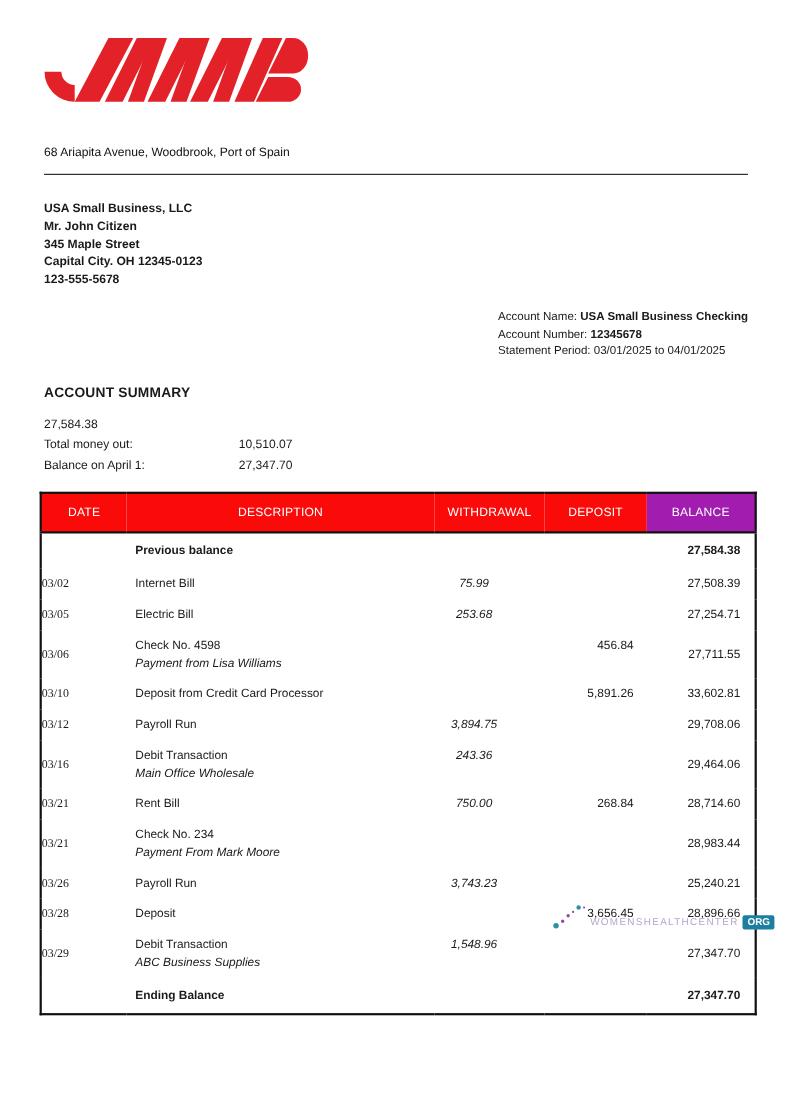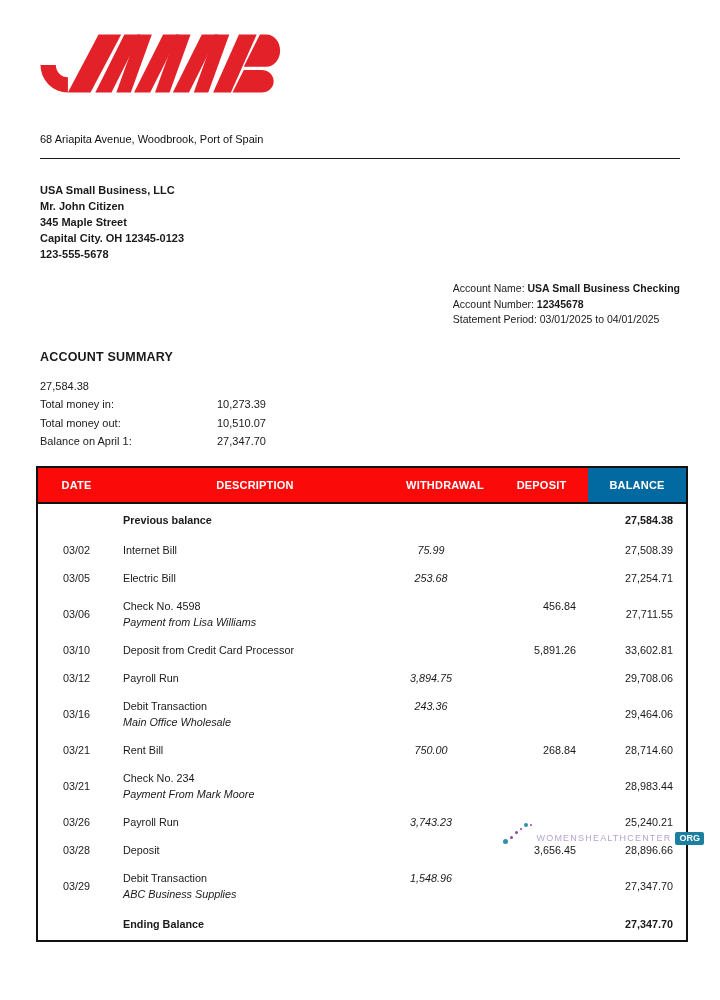--- a/index.html
+++ b/index.html
@@ -27,28 +27,28 @@
   .summary { margin-top:13px; font-size:11px; }
   .sum-row { display:flex; line-height:18.5px; }
   .sum-label { width:177px; }
 
   
   table.txn {
     margin-top:15px; margin-left:-4px; width:650px;
     border-collapse:collapse; border:2px solid #111; table-layout:fixed;
   }
   table.txn thead th {
-    background:#fb0a0a; color:#ffffff; font-size:11px; font-weight:bold;
+    background:#fb0a0a; color:#ffffff; font-size:11px; font-weight:normal;
     padding:11px 8px; border-bottom:2.5px solid #111; letter-spacing:.2px;
   }
   th.c-date { text-align:center; }
   th.c-desc { text-align:center; }
   th.c-wd, th.c-dep, th.c-bal { text-align:center; }
   table.txn tbody td { font-size:10.8px; padding:8px 0; vertical-align:middle; }
-  td.c-date { text-align:center; }
+  td.c-date { text-align:left;font-family:Liberation Serif, serif; }
   td.c-desc { padding-left:8px !important; }
   td.c-wd  { text-align:center; padding-right:28px !important;font-style:italic; }
   td.c-dep { text-align:right; padding-right:12px !important; }
   td.c-bal { text-align:right; padding-right:13px !important; }
   tr.two-line td { padding-top:7px; padding-bottom:7px; }
   tr.two-line td.c-wd, tr.two-line td.c-dep { vertical-align:top; }
   .desc-l2 { font-style:italic; margin-top:4px; }
   tr.row-bold td { font-weight:bold; font-size:11px; }
   tr.row-bold td.c-desc { padding-top:10px; padding-bottom:10px; }
 
@@ -101,24 +101,20 @@
       </div>
   </div>
 
   <div class="summary-title">ACCOUNT SUMMARY</div>
 
   <div class="summary" id="summary-block">
       <div class="sum-row">
         <span class="sum-value">27,584.38</span>
       </div>
       <div class="sum-row">
-        <span class="sum-label">Total money in:</span>
-        <span class="sum-value">10,273.39</span>
-      </div>
-      <div class="sum-row">
         <span class="sum-label">Total money out:</span>
         <span class="sum-value">10,510.07</span>
       </div>
       <div class="sum-row">
         <span class="sum-label">Balance on April 1:</span>
         <span class="sum-value">27,347.70</span>
       </div>
     </div>
 
   <table class="txn">
@@ -128,21 +124,21 @@
         <col style="width:100px">
         <col style="width:93px">
         <col style="width:99px">
     </colgroup>
     <thead>
       <tr>
         <th class="c-date" style="background: rgb(251, 10, 10);">DATE</th>
         <th class="c-desc" style="background: rgb(251, 10, 10);">DESCRIPTION</th>
         <th class="c-wd" style="background: rgb(251, 10, 10);">WITHDRAWAL</th>
         <th class="c-dep" style="background: rgb(251, 10, 10);">DEPOSIT</th>
-        <th class="c-bal" style="background: #0369a1;">BALANCE</th>
+        <th class="c-bal" style="background: #a21caf;">BALANCE</th>
       </tr>
     </thead>
     <tbody id="txn-body">
         <tr class="row-bold">
           <td class="c-date"></td>
           <td class="c-desc">
             <div class="desc-l1">Previous balance</div>
           </td>
           <td class="c-wd"></td>
           <td class="c-dep"></td>

